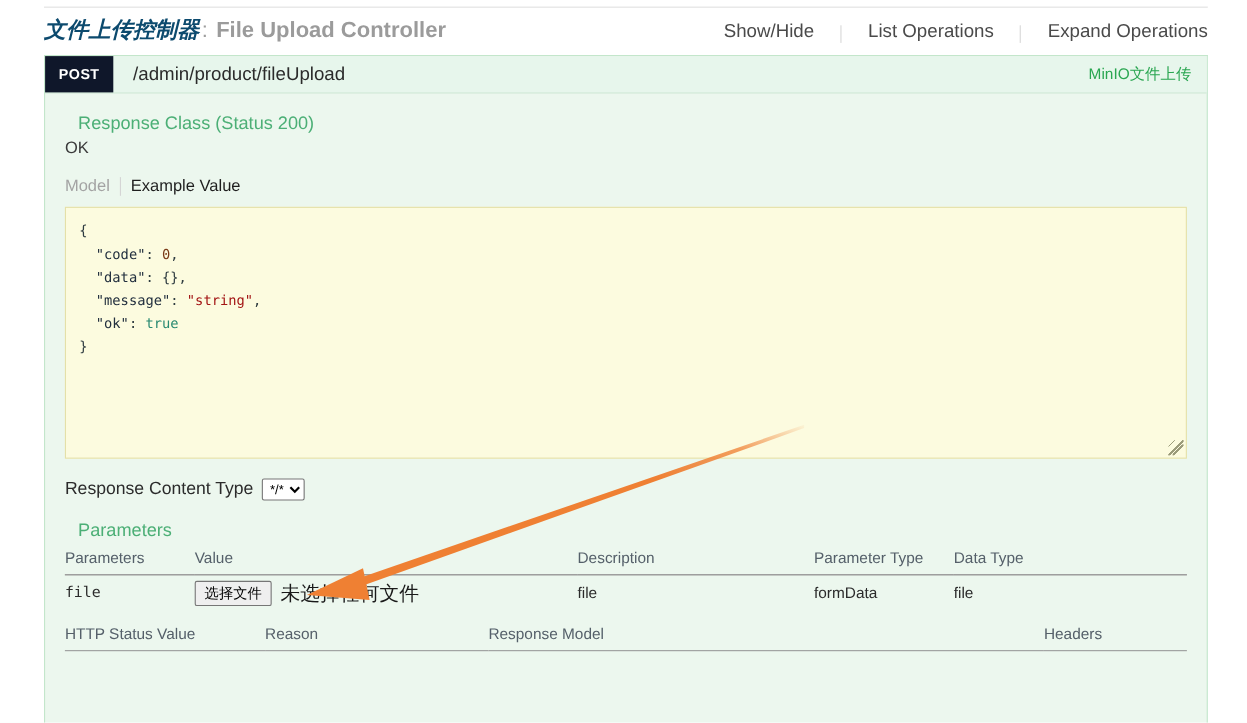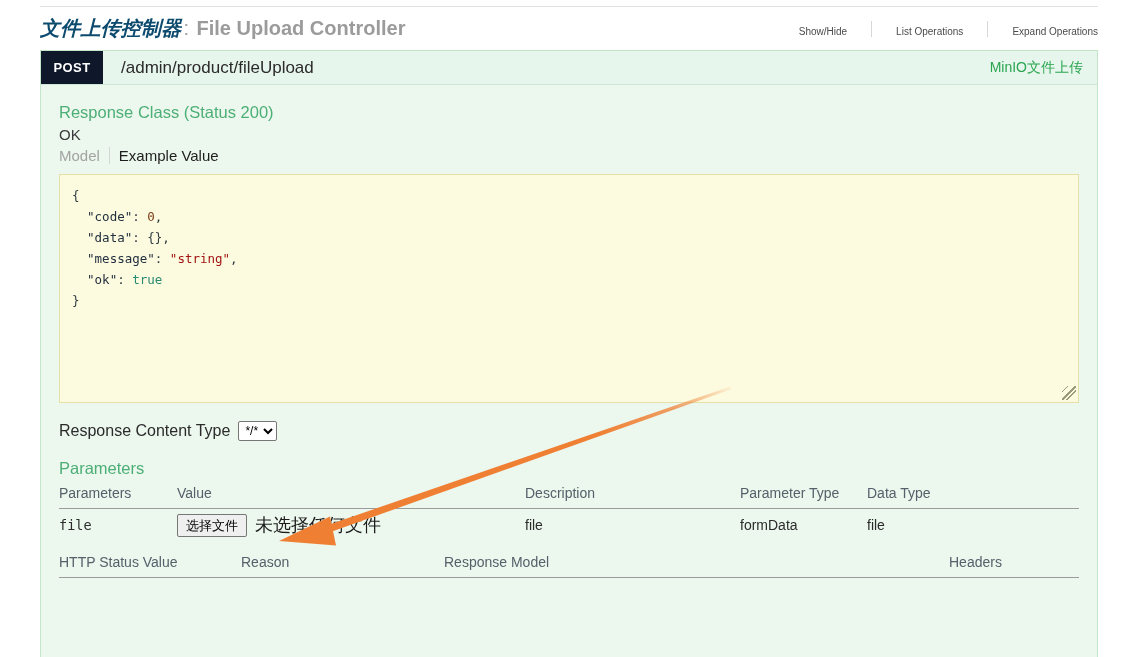--- a/index.html
+++ b/index.html
@@ -54,21 +54,21 @@
     font-weight: normal;
     padding: 0 2px;
   }
   .resource-title .en {
     color: #9b9b9b;
     font-weight: bold;
   }
   .resource-ops {
     display: flex;
     align-items: flex-end;
-    font-size: 10px;
+    font-size: 17px;
     color: #4a4a4a;
     white-space: nowrap;
     gap: 12px;
   }
   .resource-ops a {
     color: #4a4a4a;
     text-decoration: none;
     padding: 0 12px;
     cursor: pointer;
   }
@@ -133,32 +133,33 @@
   .op-body {
     padding: 0 18px;
     box-sizing: border-box;
   }
 
   .section-title {
     color: #4caf76;
     font-size: 16.5px;
     margin-top: 18px;
     margin-bottom: 2px;
+    margin-left: 12px;
   }
   .plain-line {
     font-size: 15px;
     color: #3b3b3b;
     margin-top: 4px;
   }
 
   
   .model-tabs {
     display: flex;
     align-items: center;
-    margin-top: 4px;
+    margin-top: 18px;
     font-size: 15px;
   }
   .model-tabs .tab {
     color: #a3a3a3;
     padding-right: 9px;
     cursor: pointer;
   }
   .model-tabs .tab-divider {
     width: 1px;
     height: 17px;

